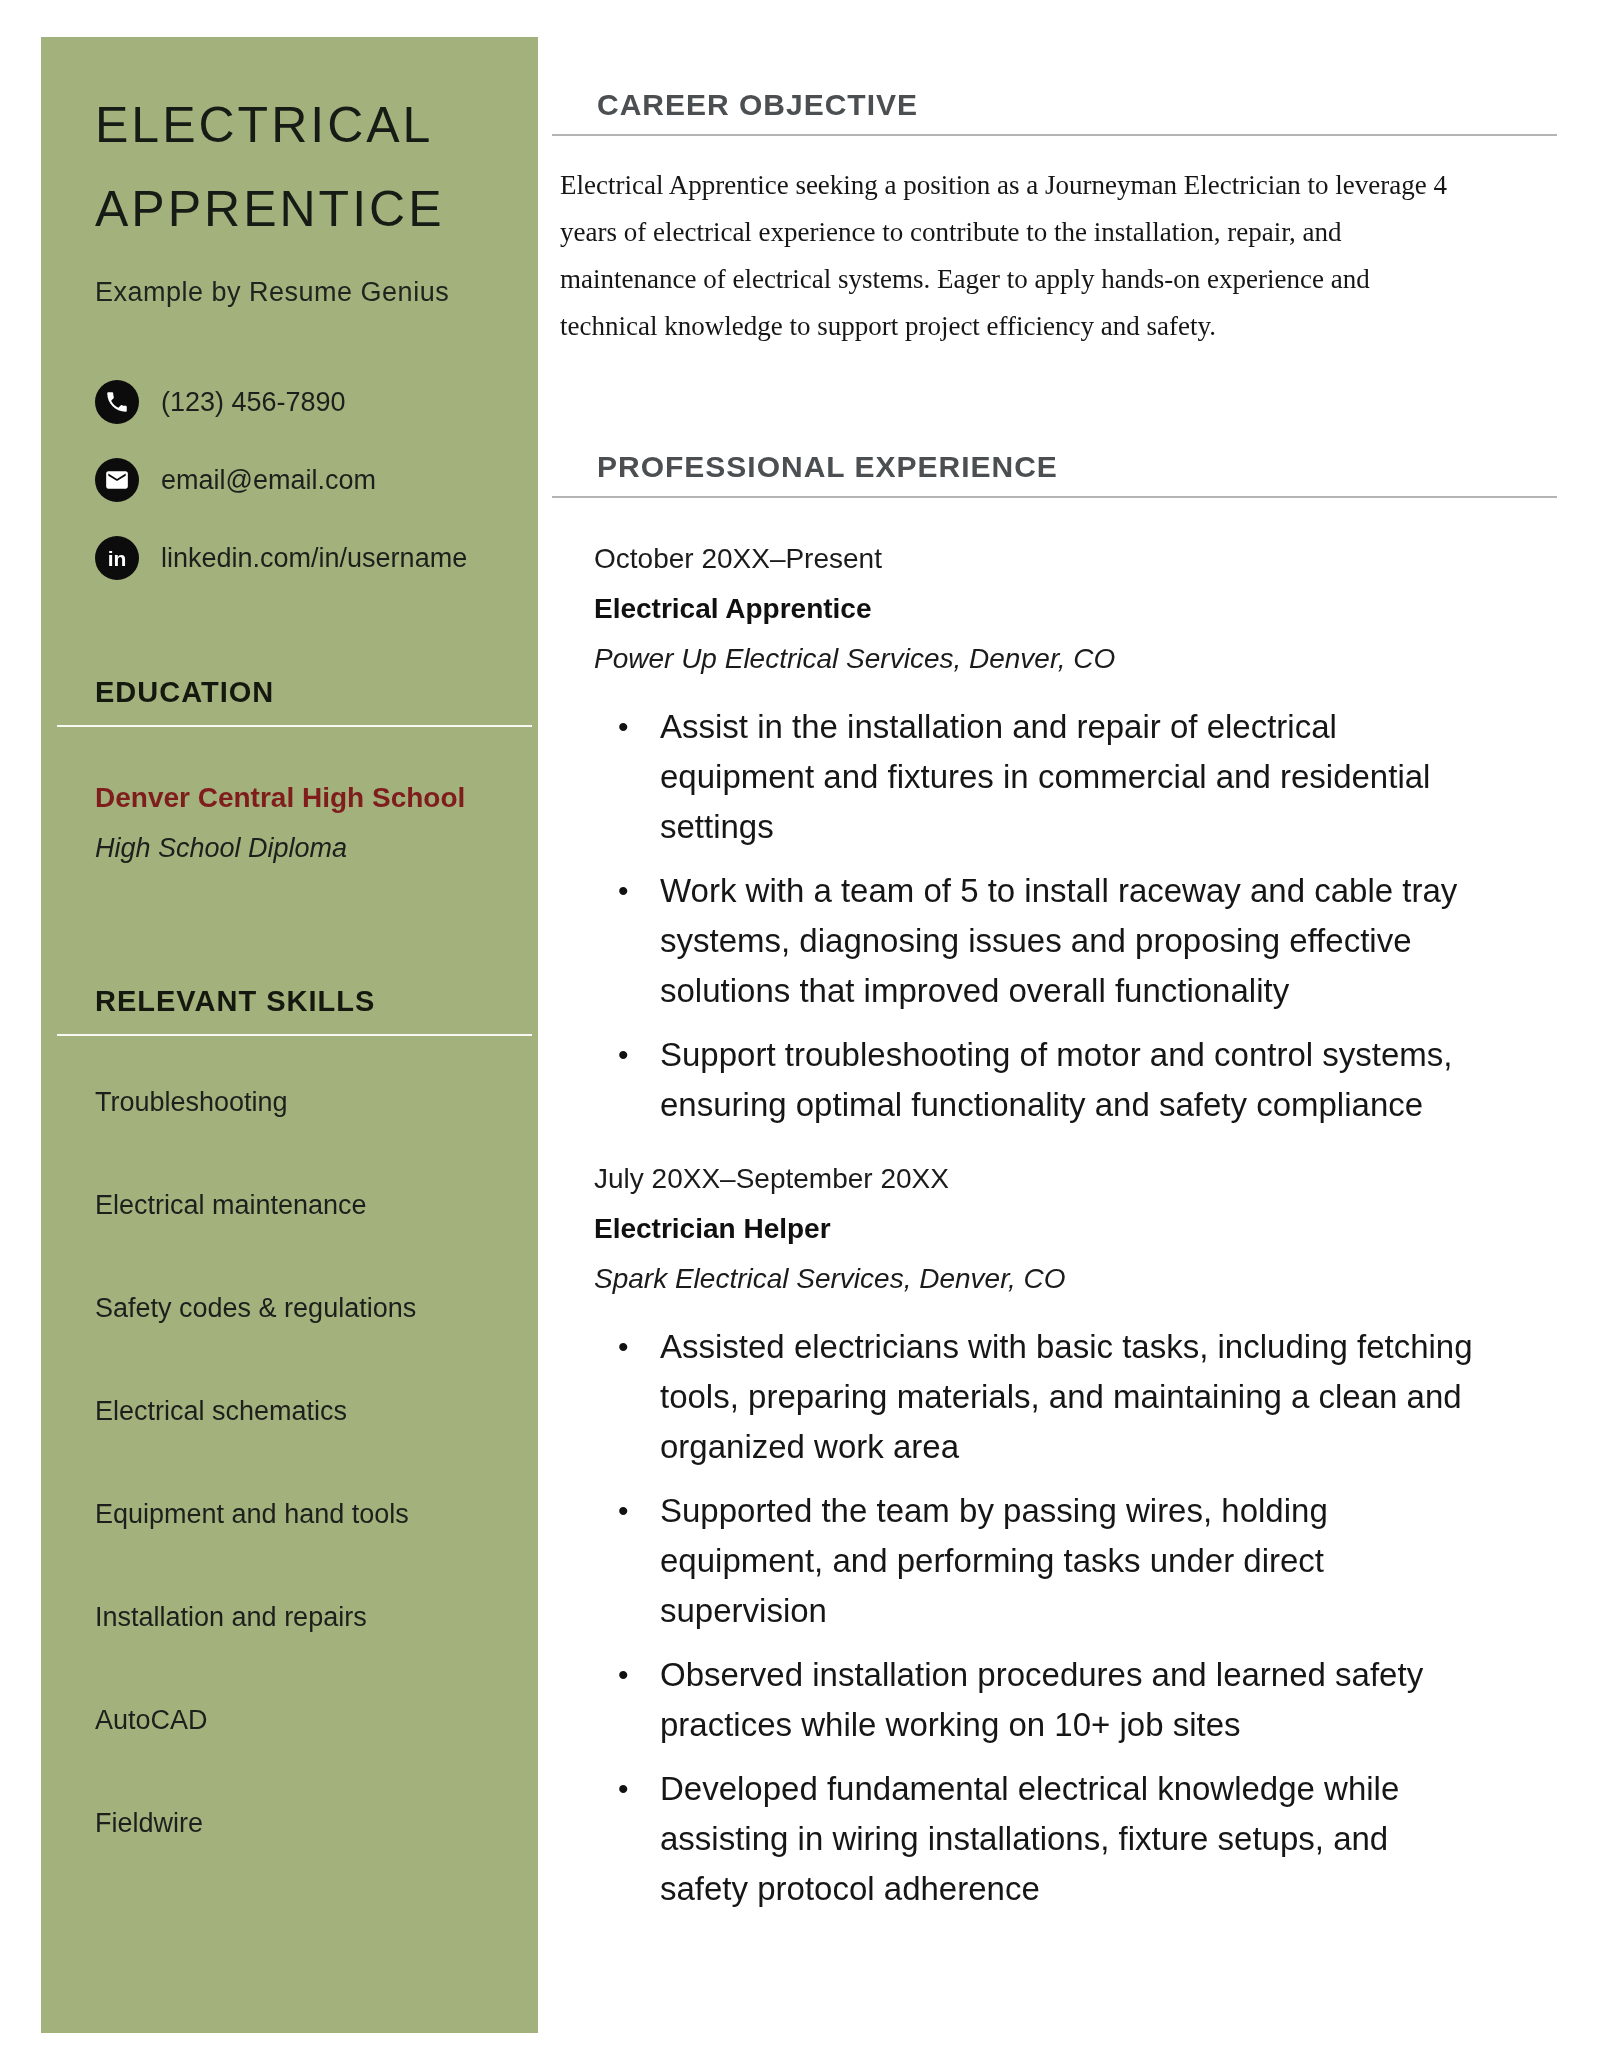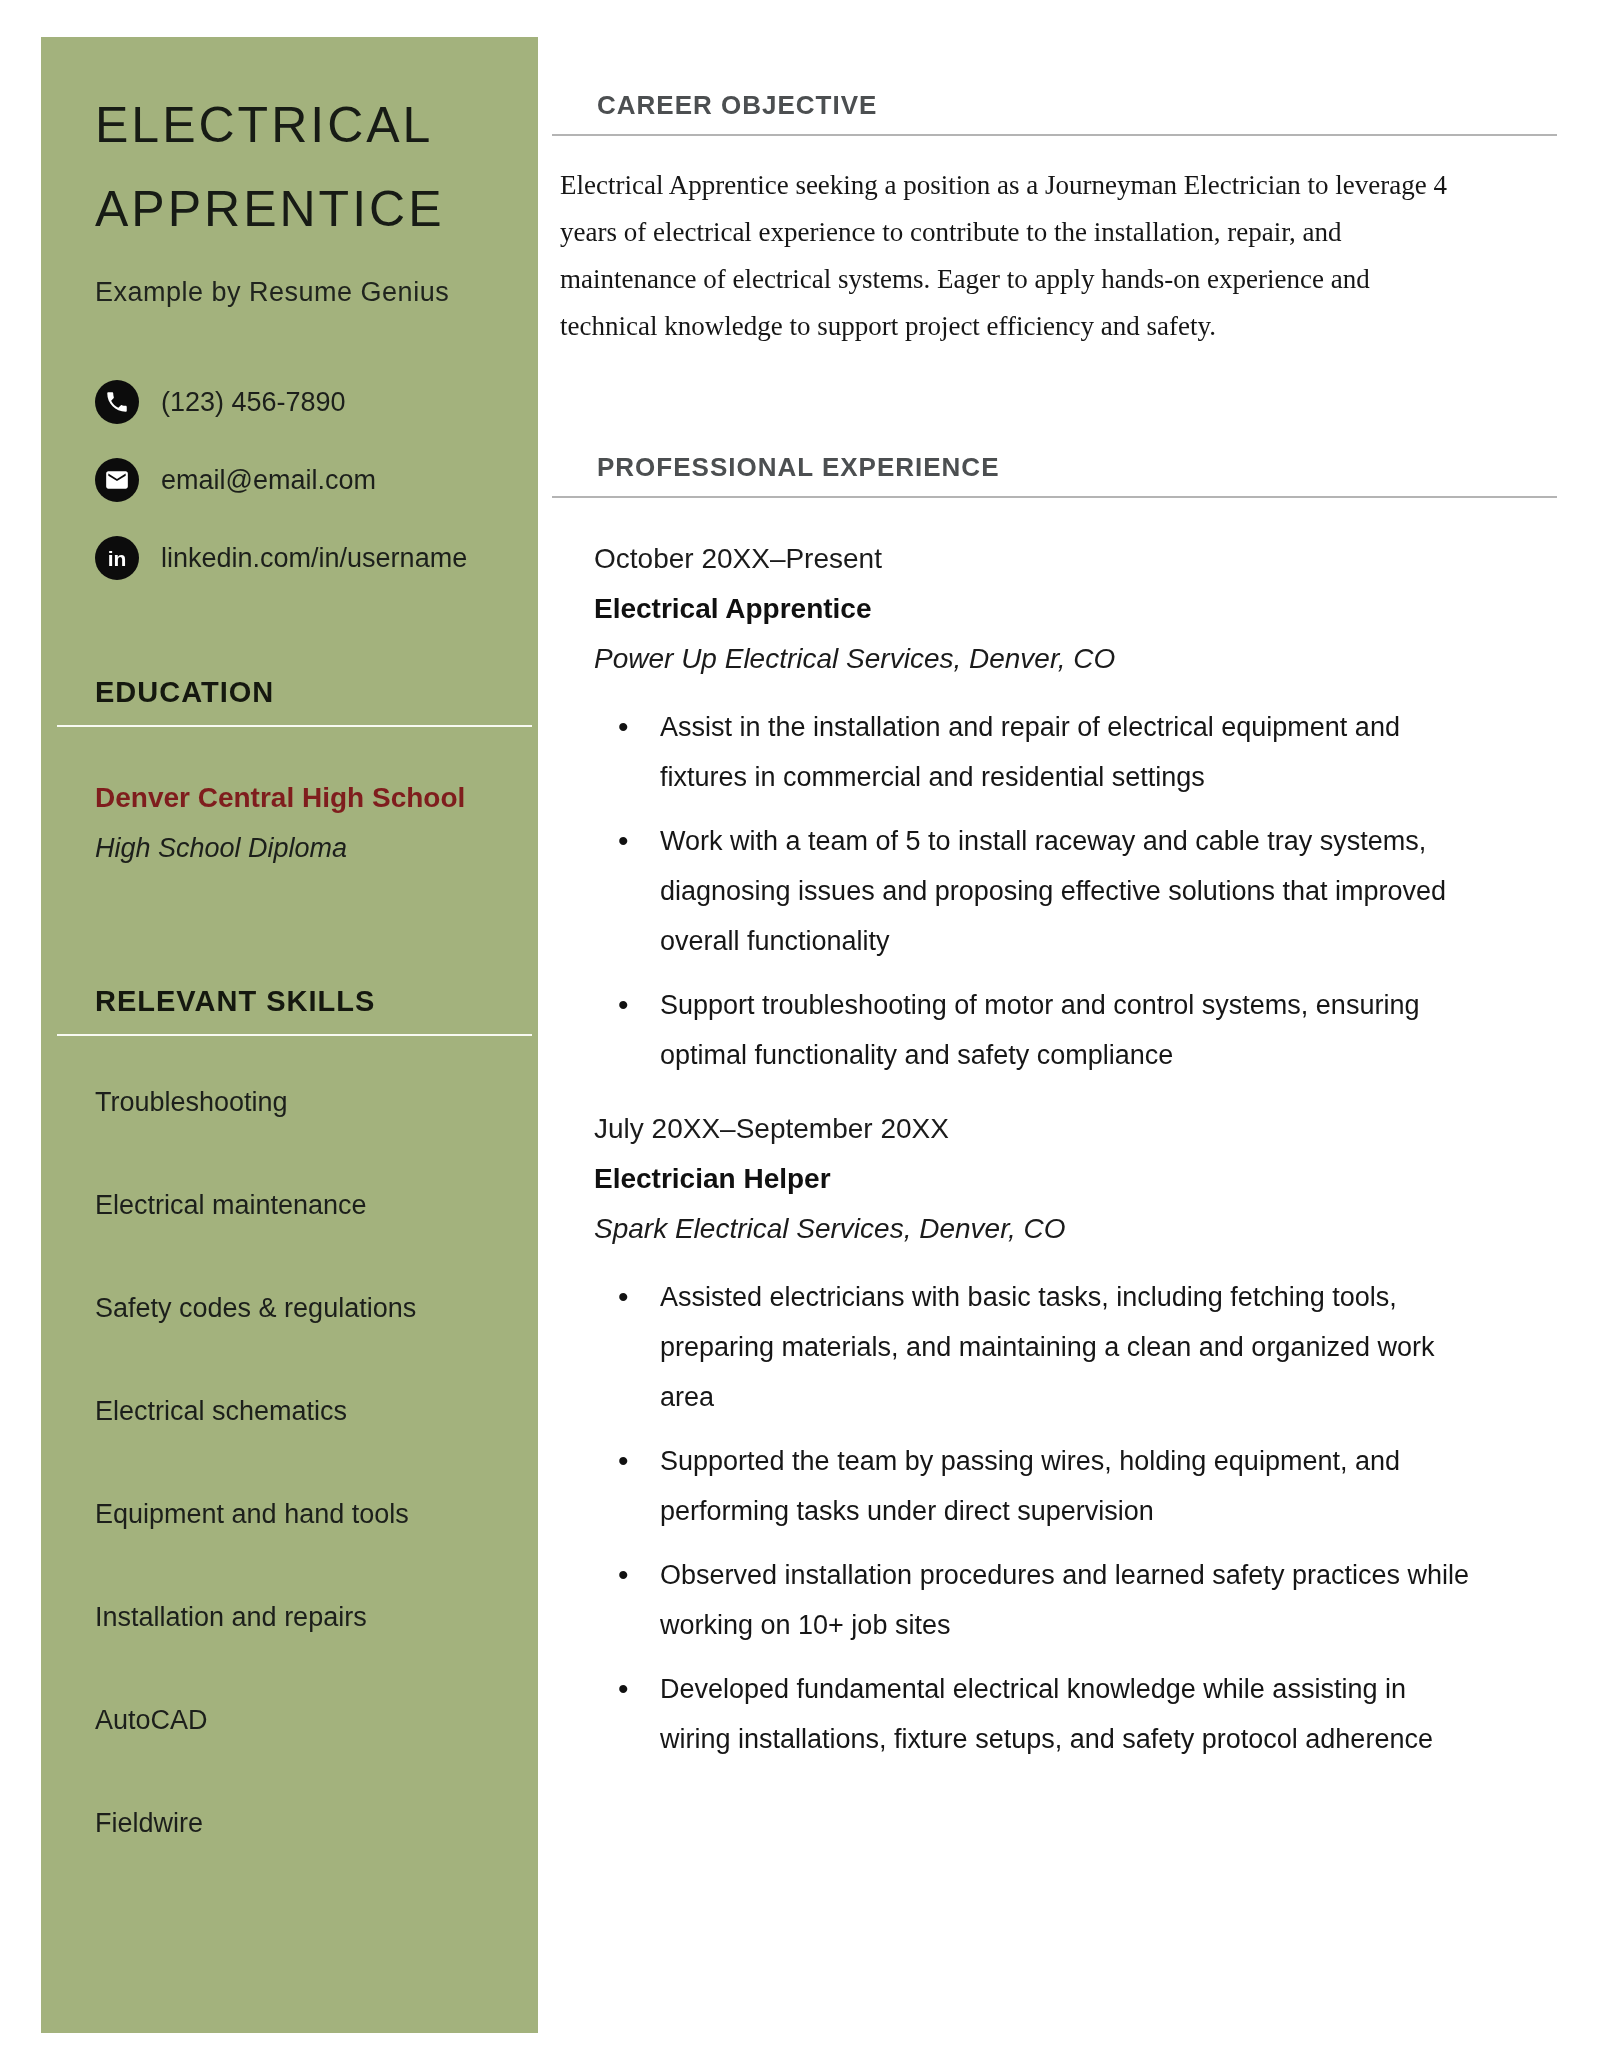--- a/index.html
+++ b/index.html
@@ -46,42 +46,42 @@
   .skill-list { margin-top:50px; list-style:none; }
   .skill-list li { font-size:27px; line-height:32px; margin-bottom:71px; }
 
   
   .main {
     position:absolute; left:552px; top:0;
     width:1005px; padding-top:88px;
   }
   .main-h {
     margin-left:45px;
-    font-size:26px; font-weight:700; letter-spacing:1px;
+    font-size:30px; font-weight:700; letter-spacing:1px;
     color:#4c4f51; line-height:34px;
   }
   .main-rule { height:2px; background:#b4b4b4; margin-top:12px; }
 
   .objective-text {
     margin:26px 0 0 8px; max-width:910px;
     font-size:27px; line-height:47px; color:#161616;font-family:Liberation Serif, serif;
   }
 
   .exp-section { margin-top:100px; }
   .job { margin-left:42px; }
   .job.first { margin-top:36px; }
   .job.second { margin-top:24px; }
   .job-dates { font-size:28px; line-height:50px; color:#1b1b1b; }
   .job-title { font-size:28px; font-weight:700; line-height:50px; color:#101010; }
   .job-company { font-size:28px; font-style:italic; line-height:50px; color:#1b1b1b; }
 
   .bullets { list-style:none; margin-top:18px; }
   .bullets li {
     position:relative; padding-left:66px; max-width:886px;
-    font-size:27px; line-height:50px; margin-bottom:14px; color:#161616;
+    font-size:33px; line-height:50px; margin-bottom:14px; color:#161616;
   }
   .bullets li::before {
     content:"\2022";
     position:absolute; left:24px; top:0;
     font-size:30px; line-height:50px; color:#111111;
   }
 </style>
 </head>
 <body>
 

